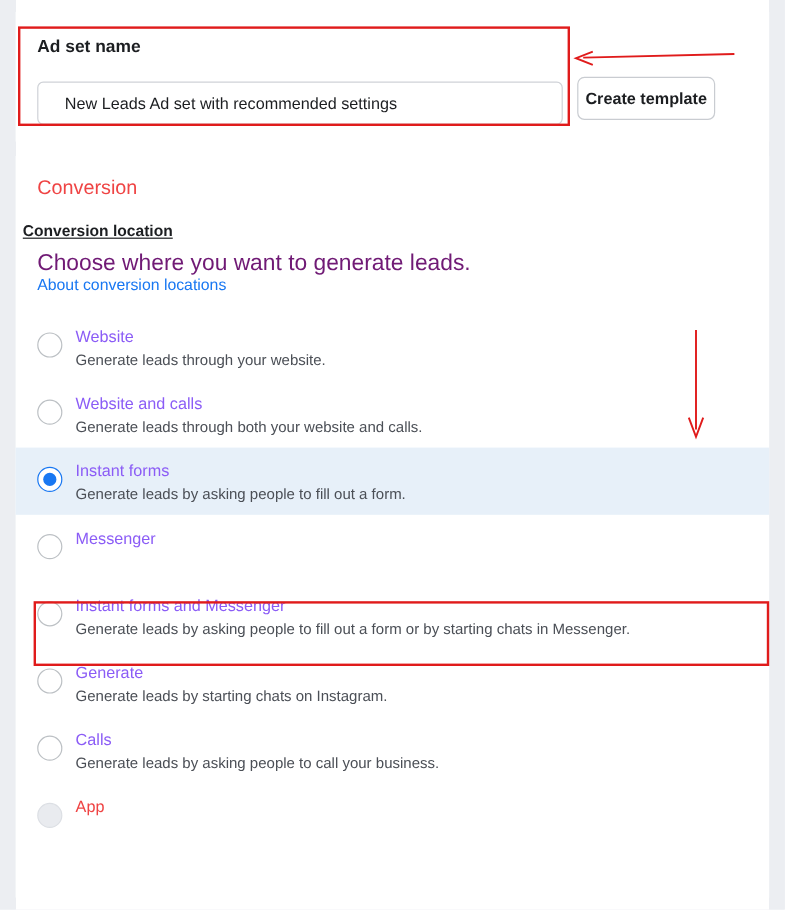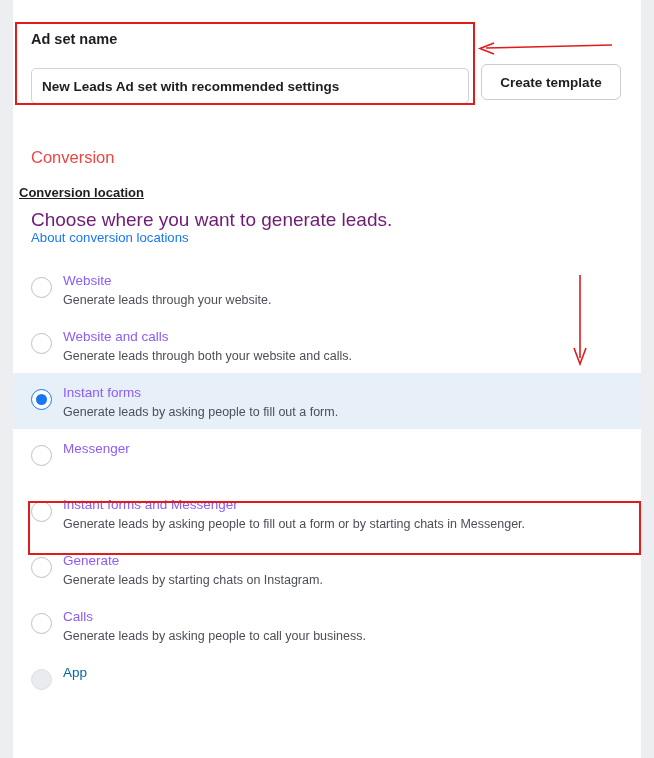--- a/index.html
+++ b/index.html
@@ -60,29 +60,28 @@
     top: 58px;
     width: 438px;
     height: 36px;
     box-sizing: border-box;
     border: 1px solid #cfd2d7;
     border-radius: 5px;
     background: #ffffff;
     font-family: "Liberation Sans", sans-serif;
     font-size: 13.5px;
     color: #1c1e21;
-    padding: 0 10px;
+    padding: 0 22px;
     outline: none;
-    font-weight: bold;
   }
   .btn-create-template {
     position: absolute;
     left: 468px;
     top: 54px;
-    width: 140px;
+    width: 115px;
     height: 36px;
     background: #ffffff;
     border: 1px solid #c9ccd1;
     border-radius: 6px;
     font-family: "Liberation Sans", sans-serif;
     font-size: 13.5px;
     font-weight: bold;
     color: #1c1e21;
     cursor: pointer;
     padding: 0;
@@ -189,21 +188,21 @@
     background: #e9ebef;
     border: 1px solid #dcdfe4;
   }
   .opt-title {
     position: absolute;
     left: 50px;
     top: 12px;
     font-size: 13.5px;
     color: #8b5cf6;
   }
-  .opt-title.muted { color: #0369a1; }
+  .opt-title.muted { color: #ef4444; }
   .opt-desc {
     position: absolute;
     left: 50px;
     top: 32px;
     font-size: 12.5px;
     color: #4b4f56;
   }
 
   
   .hl-option {

